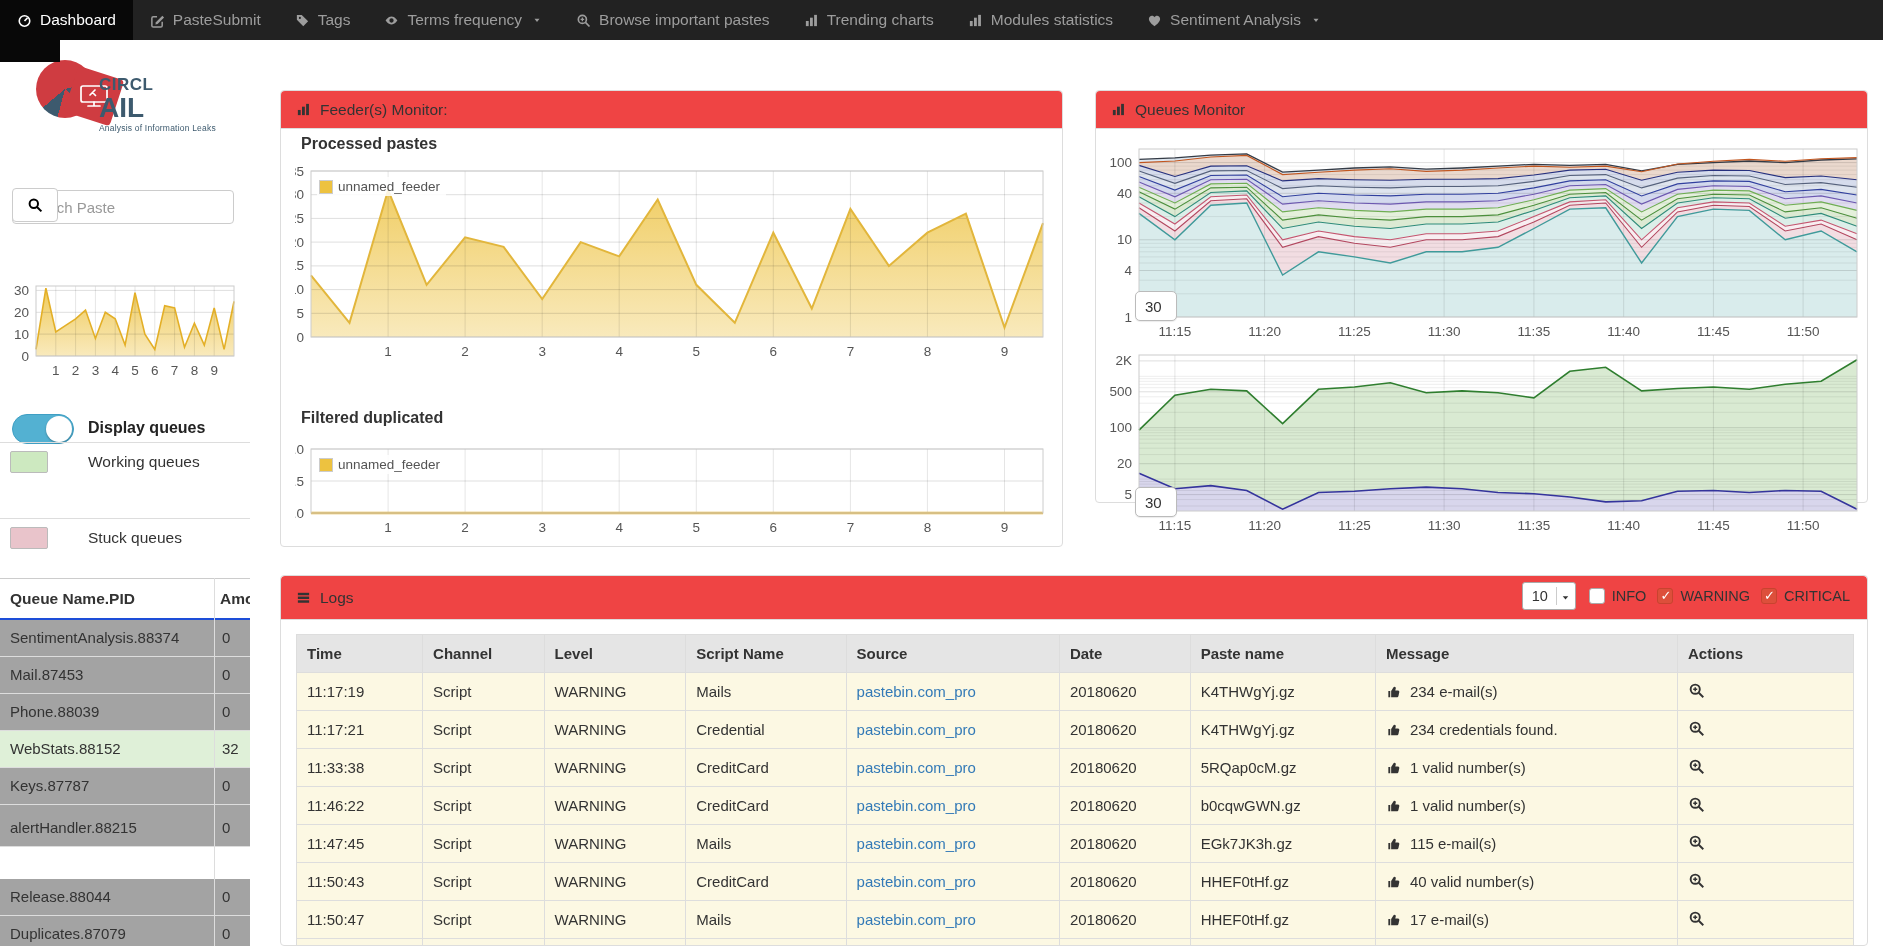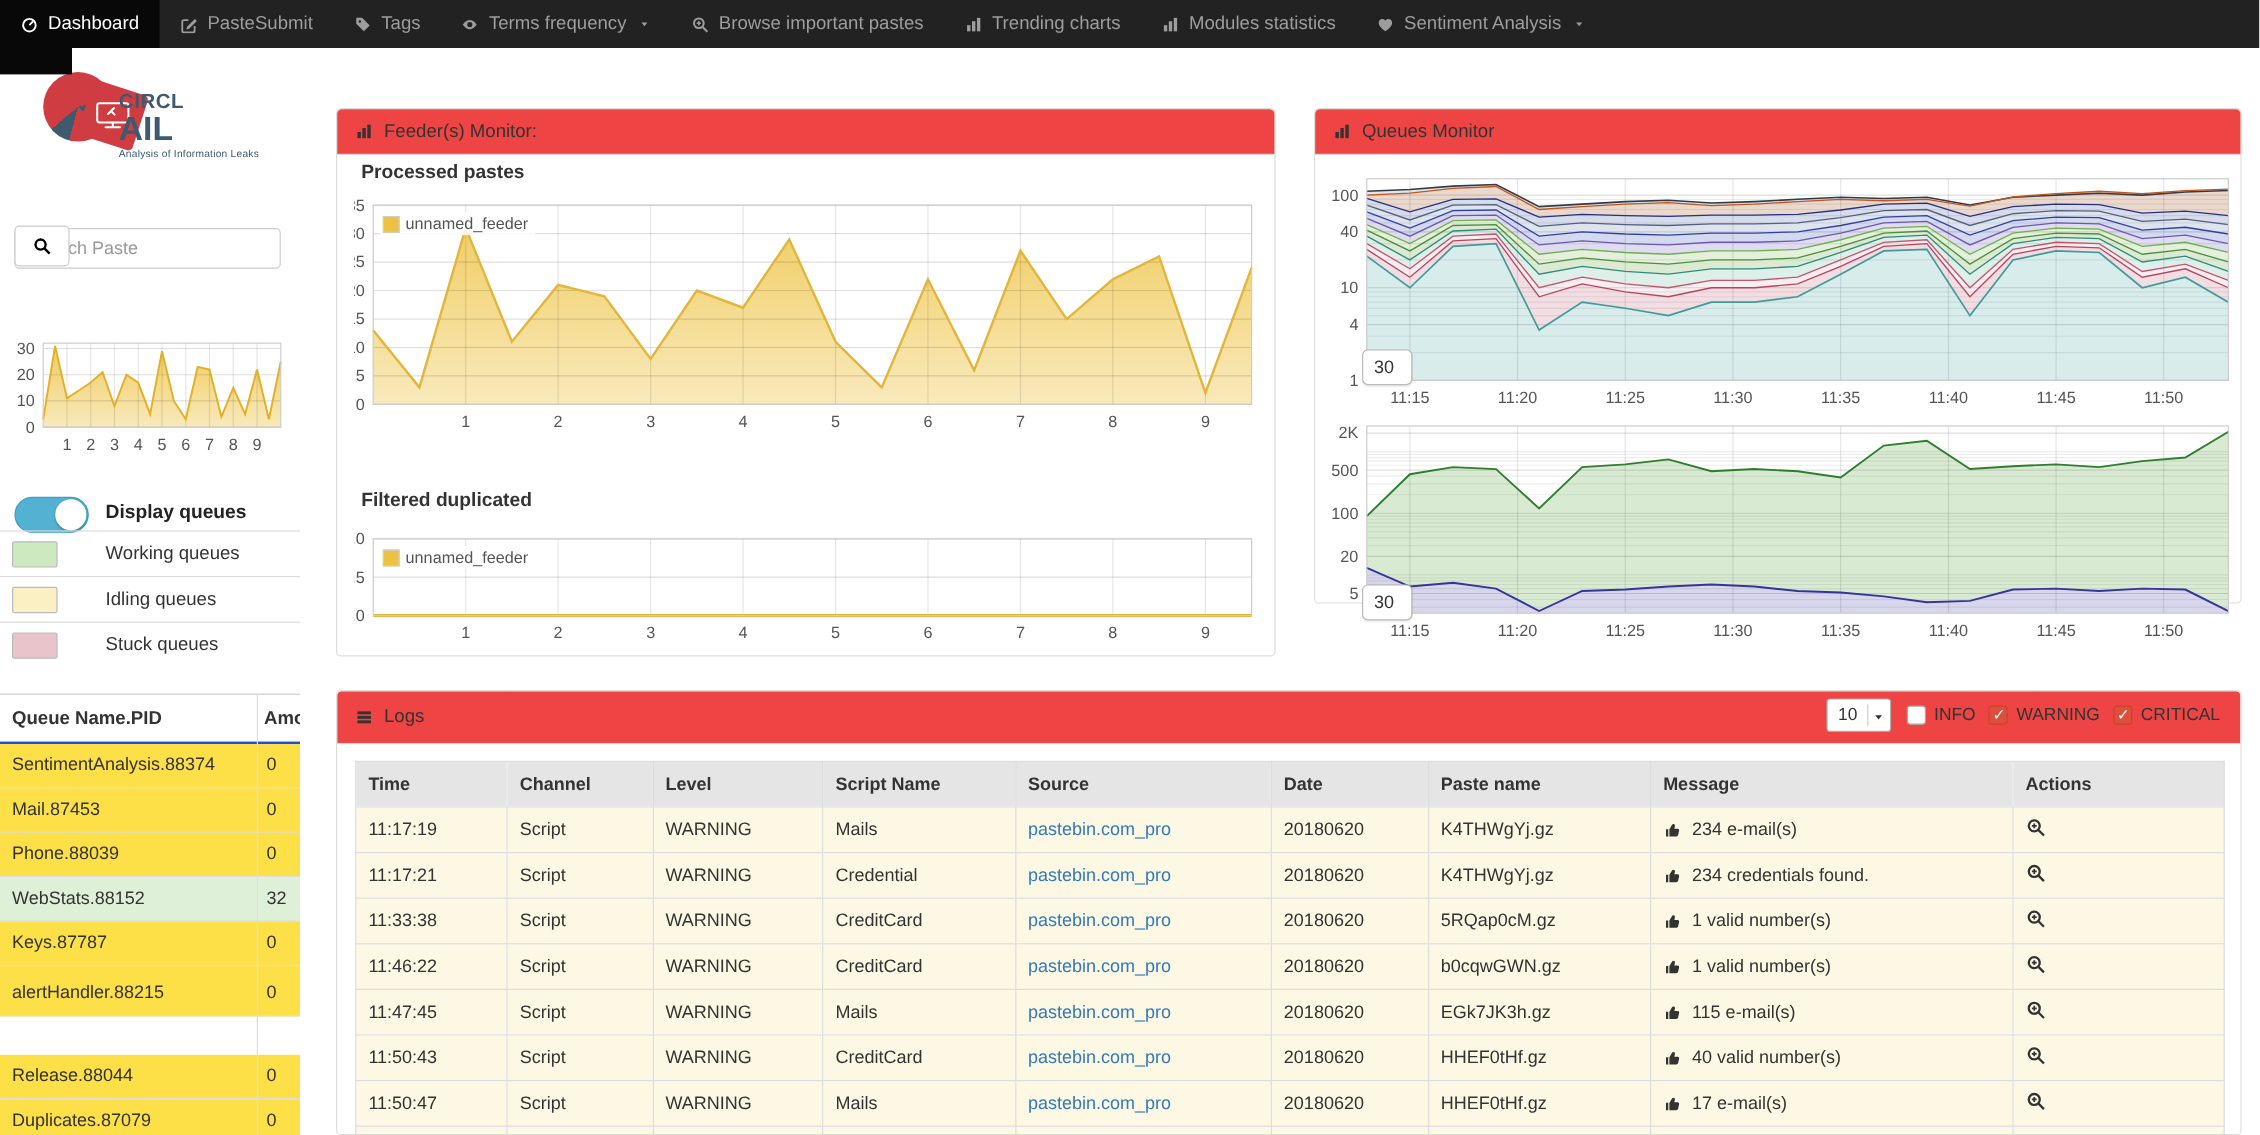--- a/index.html
+++ b/index.html
@@ -43,21 +43,21 @@
   .sw { width:38px; height:22px; border:1px solid #bbb; margin-left:10px; border-radius:2px; }
   .sw-working { background:#cde9c0; }
   .sw-idling { background:#faf0c4; }
   .sw-stuck { background:#e9c4cb; }
   .legend-label { margin-left:40px; color:#333; font-size:15.5px; }
 
   .qt-head { position:absolute; left:0; top:578px; width:250px; height:42px; border-top:1px solid #ccc; border-bottom:2px solid #1d4ed8; background:#fff; }
   .qt-head .h1 { position:absolute; left:10px; top:11px; font-weight:bold; font-size:15.5px; }
   .qt-head .h2 { position:absolute; left:220px; top:11px; width:30px; overflow:hidden; white-space:nowrap; font-weight:bold; font-size:15.5px; }
   .qt-vline { position:absolute; left:214px; top:578px; width:1px; height:368px; background:#ddd; z-index:5; }
-  .q-row { position:absolute; left:0; width:250px; height:37px; border-bottom:1px solid #ddd; background:#fde047; }
+  .q-row { position:absolute; left:0; width:250px; height:37px; border-bottom:1px solid #ddd; background:#a3a3a3; }
   .q-row[data-state="working"] { background:#dff0d8; }
   .q-name { position:absolute; left:10px; top:9px; font-size:15px; color:#333; }
   .q-amt { position:absolute; left:222px; top:9px; font-size:15px; color:#333; }
 
   
   .panel { position:absolute; background:#fff; border:1px solid #ddd; border-radius:4px; }
   .panel-head { height:38px; background:#ef4444; border-bottom:1px solid #ddd; border-radius:4px 4px 0 0; display:flex; align-items:center; gap:9px; padding:0 15px; font-size:15.5px; color:#333;text-align:center; }
   .chart-title { position:absolute; left:20px; font-weight:bold; font-size:16px; color:#333; }
   .chart { position:absolute; }
   .chart text { font-family:"Liberation Sans","DejaVu Sans",sans-serif; font-size:13.5px; fill:#555; }
@@ -265,24 +265,20 @@
         <text x="194.4" y="95" text-anchor="middle">8</text>
         <text x="214.2" y="95" text-anchor="middle">9</text>
       </svg>
 
     <div class="toggle" data-on="true"></div>
     <div class="toggle-label">Display queues</div>
 
     <div class="legend-row" style="top:402px">
       <span class="sw sw-working"></span>
       <span class="legend-label">Working queues</span>
-    </div>
-    <div class="legend-row" style="top:440px">
-      <span class="sw sw-idling"></span>
-      <span class="legend-label">Idling queues</span>
     </div>
     <div class="legend-row" style="top:478px">
       <span class="sw sw-stuck"></span>
       <span class="legend-label">Stuck queues</span>
     </div>
 
     <div class="qt-head" style="top:538px">
       <span class="h1">Queue Name.PID</span>
       <span class="h2">Amount</span>
     </div>

